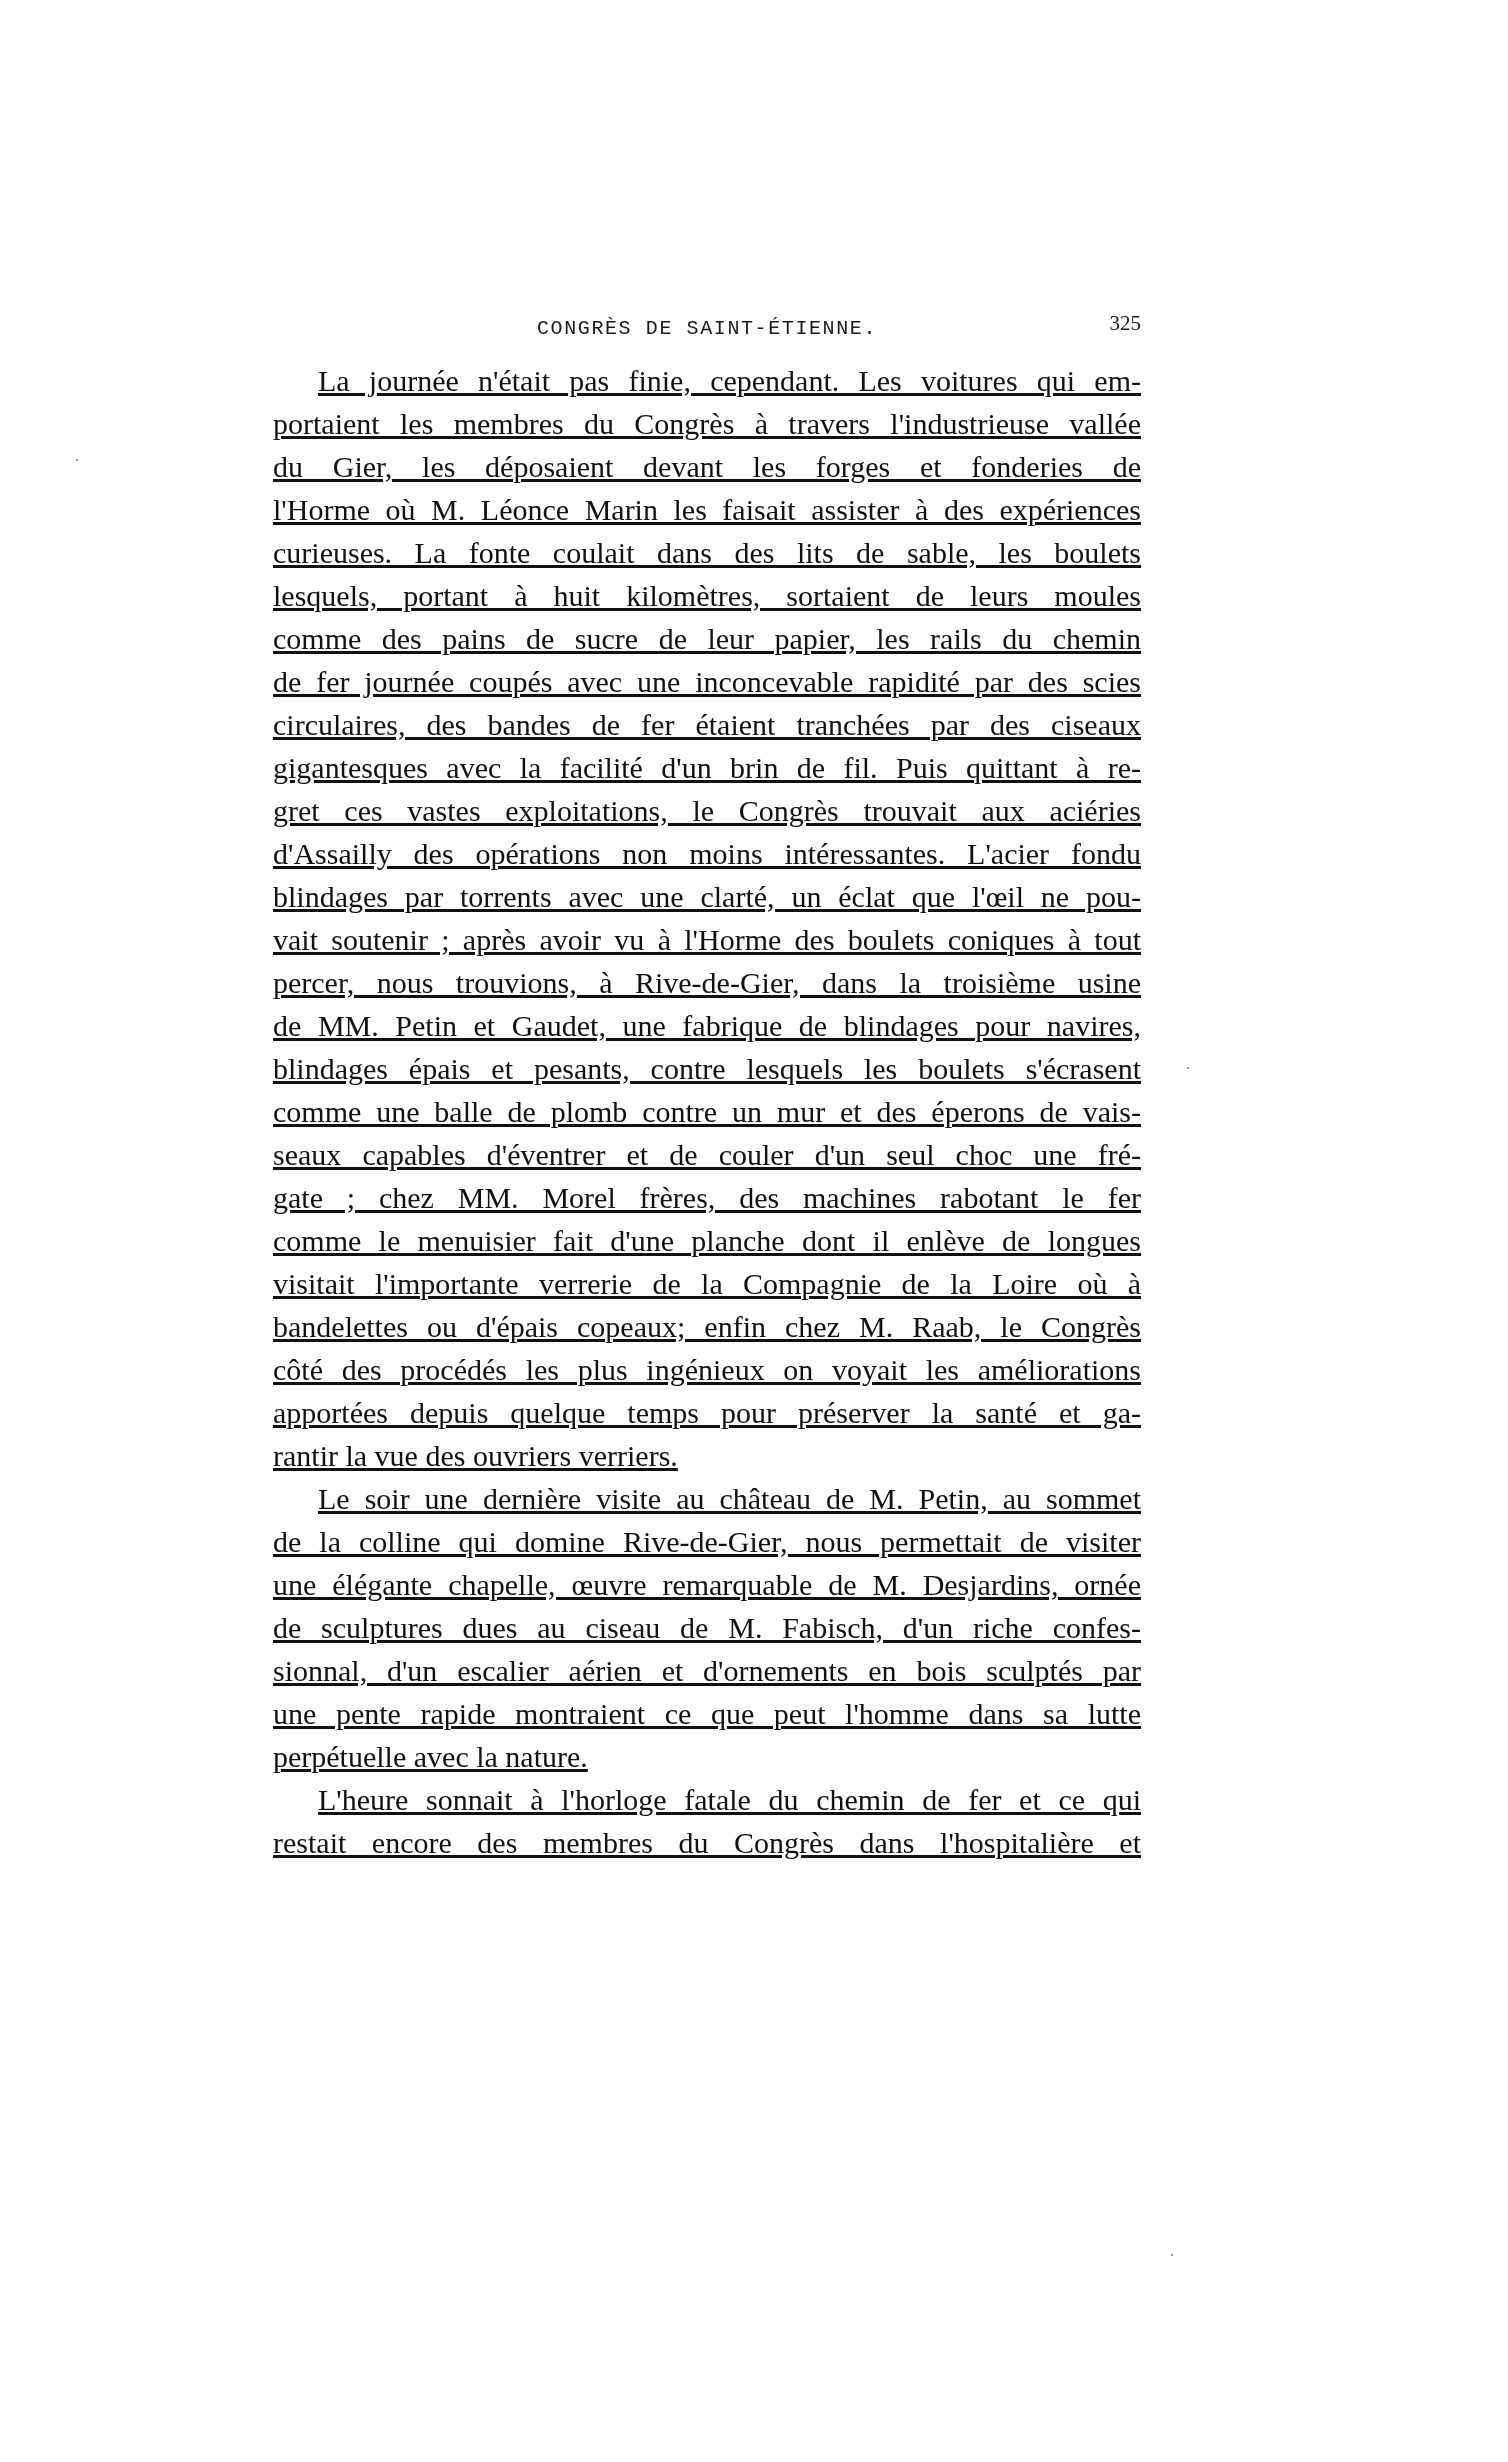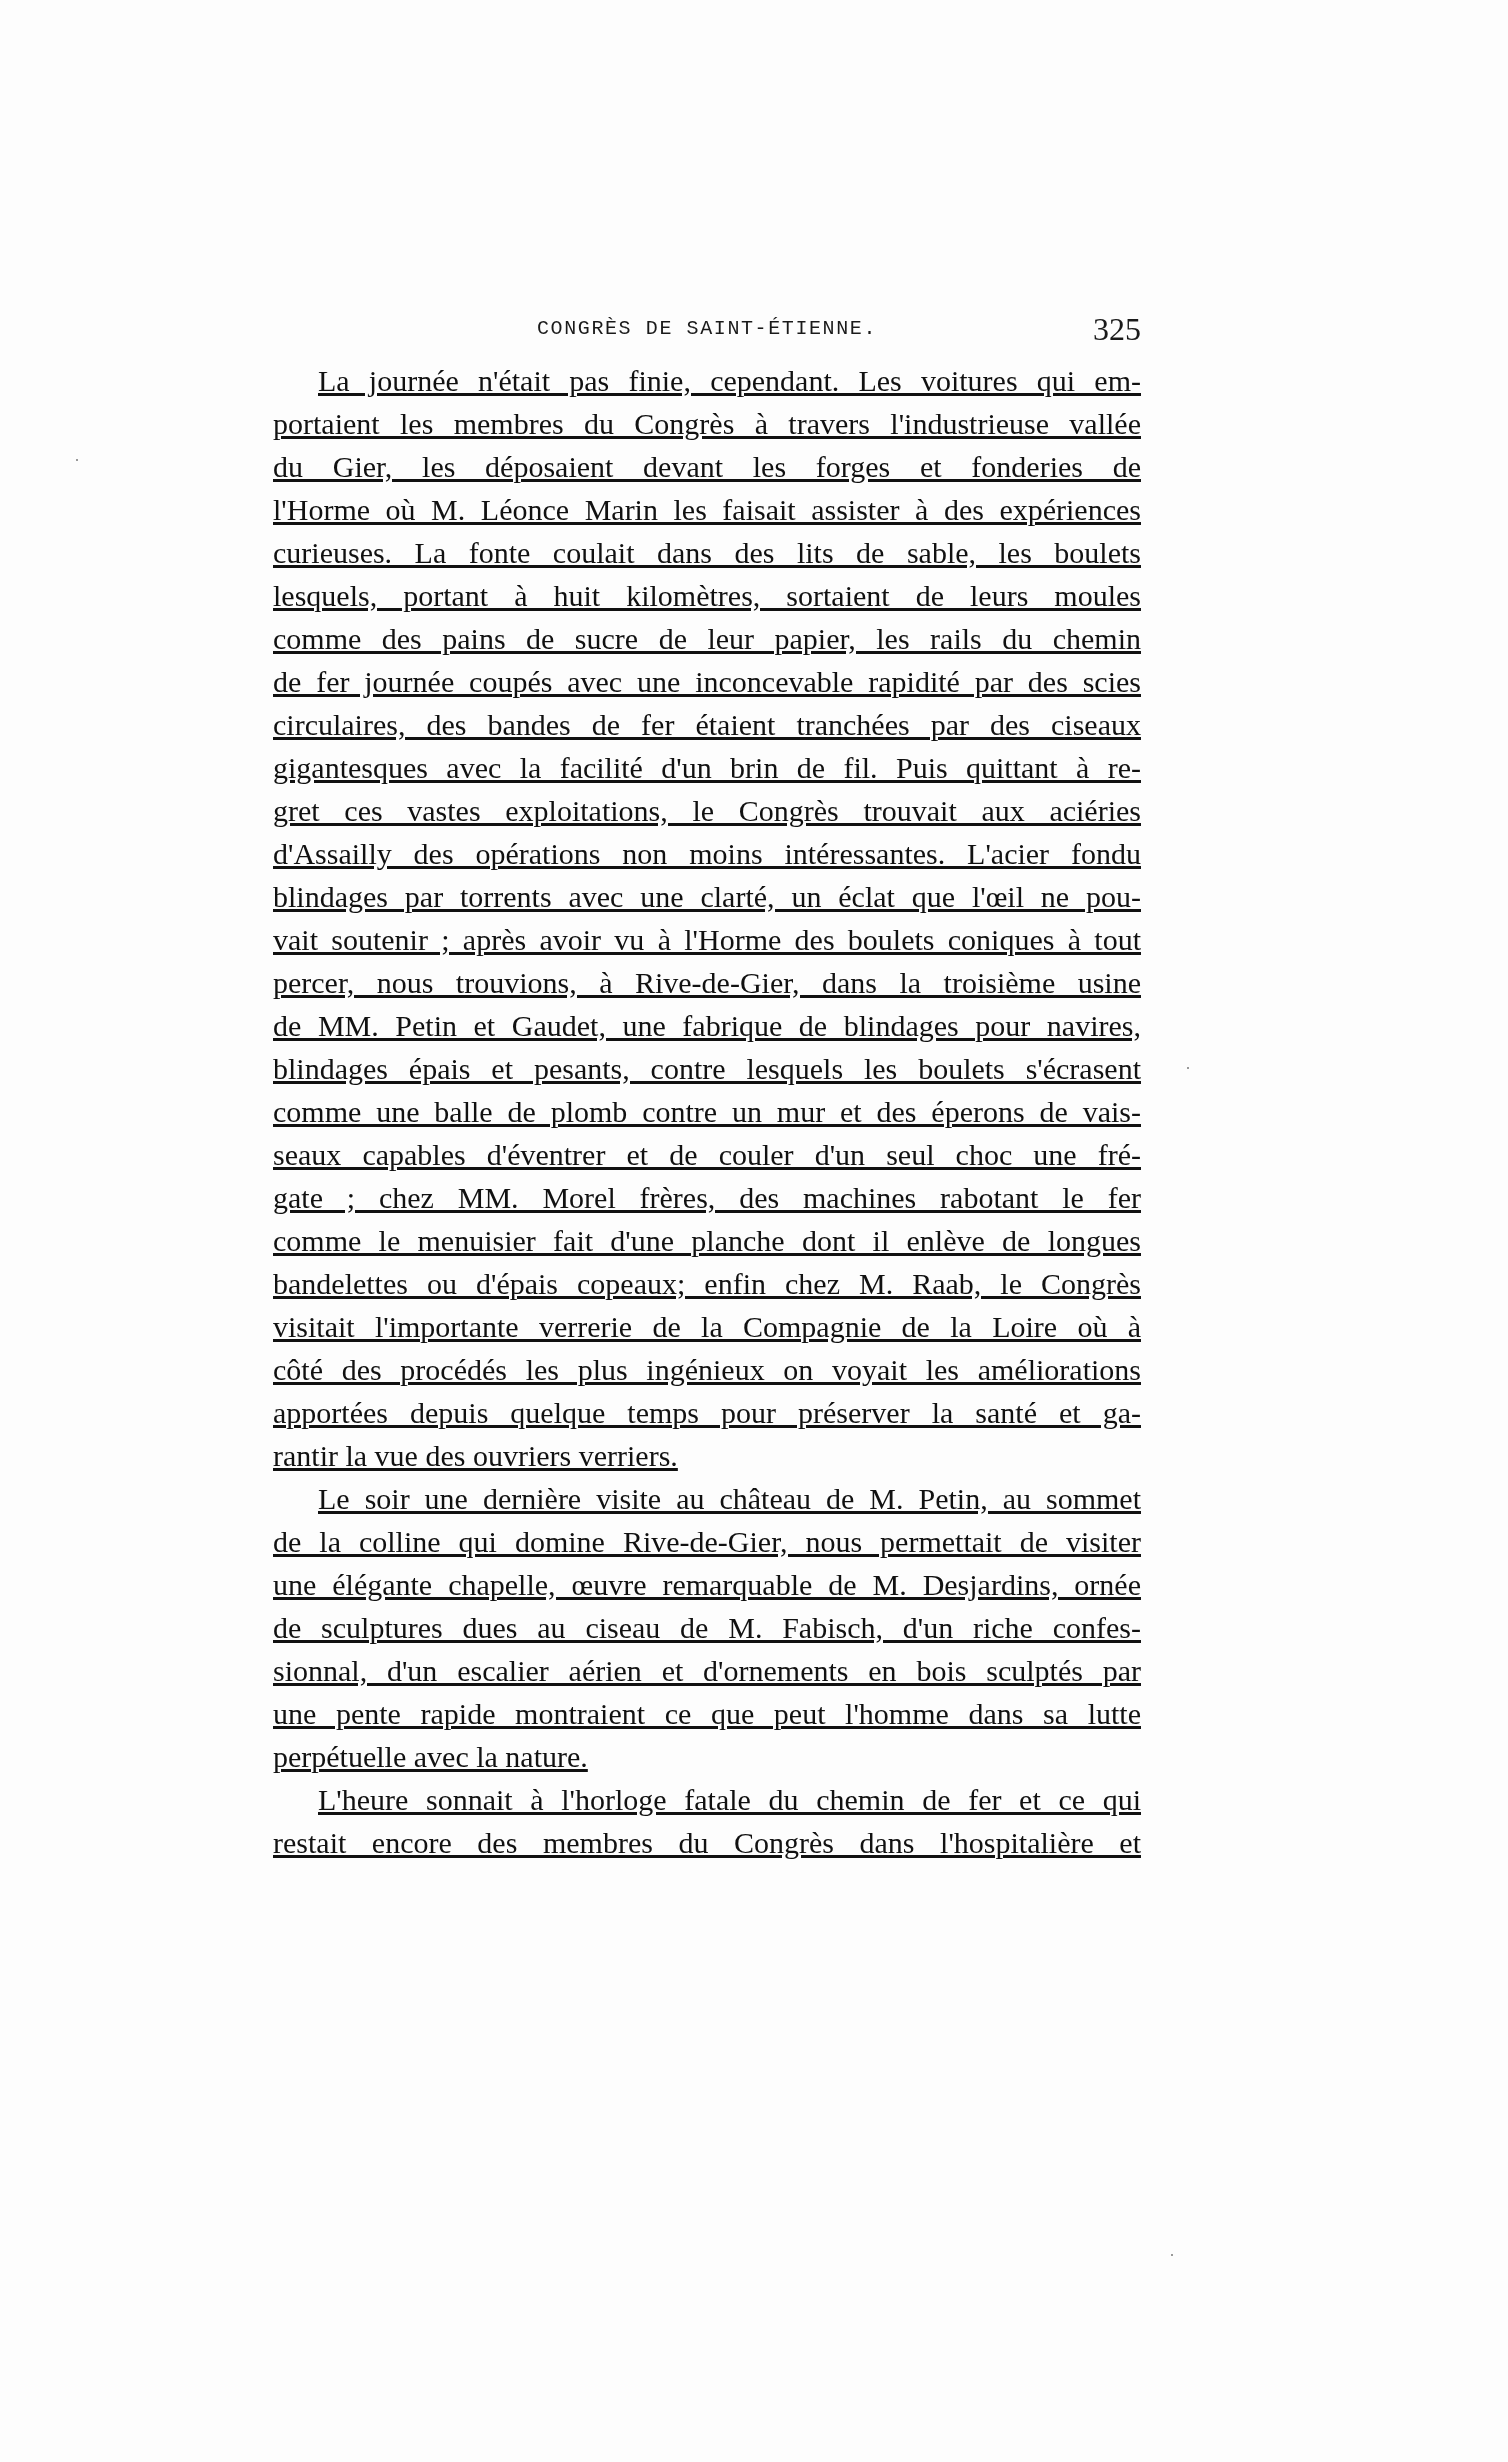--- a/index.html
+++ b/index.html
@@ -1,20 +1,20 @@
 <!DOCTYPE html>
 <html style="font-size:13px"><head>
 <meta charset="utf-8">
 <style>
   html, body { margin: 0; padding: 0; background: #ffffff; }
   body { width: 1509px; height: 2462px; position: relative; overflow: hidden; }
   .page { position: absolute; left: 0; top: 0; width: 1509px; height: 2462px; background: #fdfdfd; }
   .running-head { position: absolute; top: 311px; left: 273px; width: 868px; height: 32px; }
   .running-title { position: absolute; left: 0; right: 0; text-align: center; font-family: Liberation Mono, monospace; font-size: 20px; letter-spacing: 1.6px; color: #1a1a1a; top: 6.4px; font-variant: small-caps; }
-  .page-number { position: absolute; right: 0; top: 0; font-family: "Liberation Serif", serif; font-size: 32px; color: #1a1a1a; }
+  .page-number { position: absolute; right: 0; top: 0; font-family: "Liberation Serif", serif; font-size: 21px; color: #1a1a1a; }
   .body-text { position: absolute; left: 273px; top: 359px; width: 868px; font-family: "Liberation Serif", serif; font-size: 30px; line-height: 43px; color: #111111; }
   .line { display: block; white-space: nowrap; text-align: justify; text-align-last: justify; height: 43px; text-decoration: underline; }
   .line.last { text-align-last: left; }
   .line.indent { padding-left: 45px; }
   .speck { position: absolute; width: 1.6px; height: 2.4px; background: #999; }
 </style>
 </head>
 <body>
 
 <div class="page">
@@ -39,22 +39,22 @@
         <span class="line">d'Assailly des opérations non moins intéressantes. L'acier fondu</span>
         <span class="line">blindages par torrents avec une clarté, un éclat que l'œil ne pou-</span>
         <span class="line">vait soutenir ; après avoir vu à l'Horme des boulets coniques à tout</span>
         <span class="line">percer, nous trouvions, à Rive-de-Gier, dans la troisième usine</span>
         <span class="line">de MM. Petin et Gaudet, une fabrique de blindages pour navires,</span>
         <span class="line">blindages épais et pesants, contre lesquels les boulets s'écrasent</span>
         <span class="line">comme une balle de plomb contre un mur et des éperons de vais-</span>
         <span class="line">seaux capables d'éventrer et de couler d'un seul choc une fré-</span>
         <span class="line">gate ; chez MM. Morel frères, des machines rabotant le fer</span>
         <span class="line">comme le menuisier fait d'une planche dont il enlève de longues</span>
+        <span class="line">visitait l'importante verrerie de la Compagnie de la Loire où à</span>
         <span class="line">bandelettes ou d'épais copeaux; enfin chez M. Raab, le Congrès</span>
-        <span class="line">visitait l'importante verrerie de la Compagnie de la Loire où à</span>
         <span class="line">côté des procédés les plus ingénieux on voyait les améliorations</span>
         <span class="line">apportées depuis quelque temps pour préserver la santé et ga-</span>
         <span class="line last">rantir la vue des ouvriers verriers.</span>
       </div>
       <div>
         <span class="line indent">Le soir une dernière visite au château de M. Petin, au sommet</span>
         <span class="line">de la colline qui domine Rive-de-Gier, nous permettait de visiter</span>
         <span class="line">une élégante chapelle, œuvre remarquable de M. Desjardins, ornée</span>
         <span class="line">de sculptures dues au ciseau de M. Fabisch, d'un riche confes-</span>
         <span class="line">sionnal, d'un escalier aérien et d'ornements en bois sculptés par</span>

